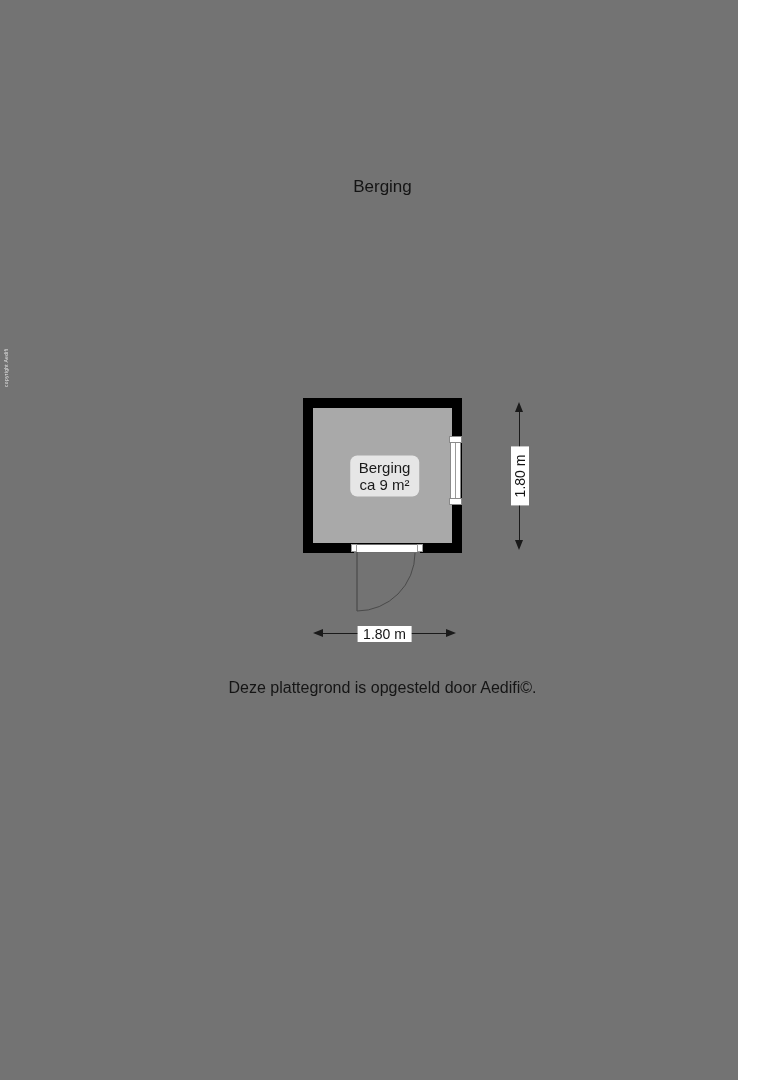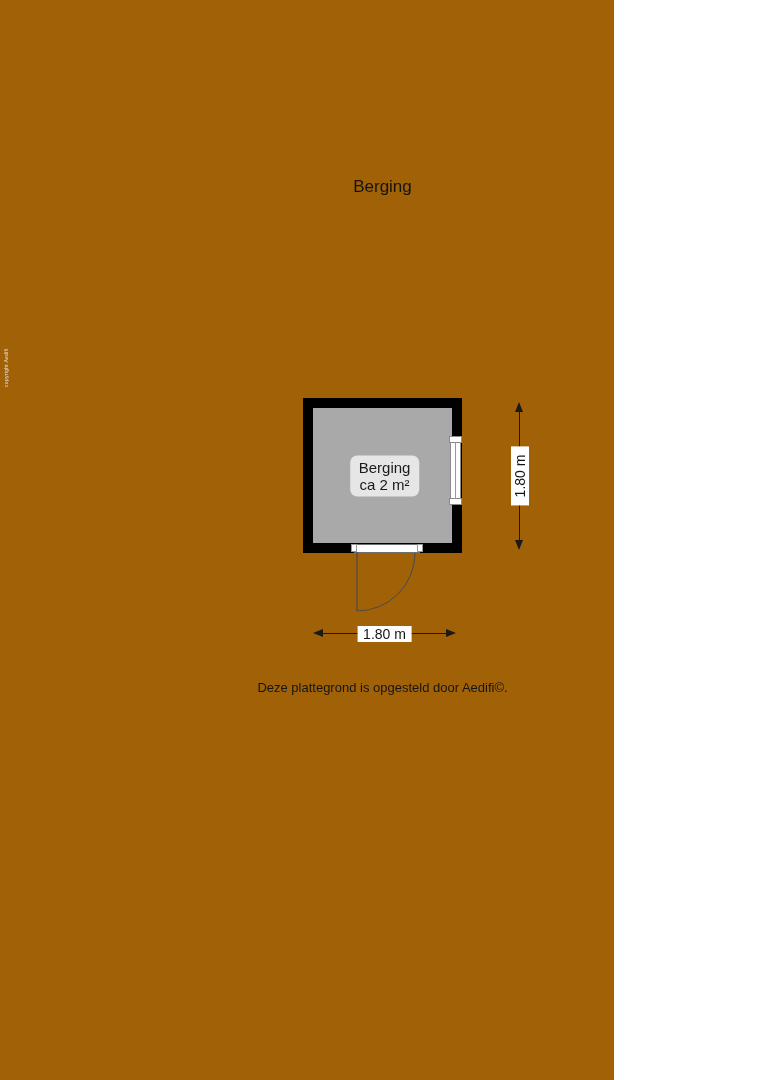--- a/index.html
+++ b/index.html
@@ -4,23 +4,23 @@
 <style>
   html, body {
     margin: 0;
     padding: 0;
     background: #ffffff;
     font-family: "Liberation Sans", "DejaVu Sans", sans-serif;
     color: #111111;
   }
   .page {
     position: relative;
-    width: 614px;
+    width: 738px;
     height: 1080px;
-    background: #a16207;
+    background: #737373;
     overflow: hidden;
   }
 
   
   .watermark {
     position: absolute;
     left: 3px;
     top: 387px;
     font-size: 5px;
     color: #e2e2e2;
@@ -212,21 +212,21 @@
     border-left: 10px solid #1a1a1a;
   }
 
   
   .footer {
     position: absolute;
     top: 680px;
     left: 0;
     width: 765px;
     text-align: center;
-    font-size: 13px;
+    font-size: 16px;
     line-height: 15px;
     color: #151515;
   }
 </style>
 </head>
 <body>
 
 <div class="page">
 
   <div class="watermark">copyright Aedifi</div>
@@ -241,21 +241,21 @@
     </div>
     <div class="window-sill top"></div>
     <div class="window-sill bottom"></div>
 
     <div class="door-threshold"></div>
     <div class="door-jamb left"></div>
     <div class="door-jamb right"></div>
 
     <div class="room-label">
       <div>Berging</div>
-      <div>ca 2 m²</div>
+      <div>ca 9 m²</div>
     </div>
   </div>
 
   <svg class="door-swing" viewBox="340 550 130 70">
     <path d="M 357 552 L 357 611" stroke="#4a4a4a" stroke-width="1.2" fill="none"></path>
     <path d="M 357 611 A 58 58 0 0 0 415 553" stroke="#4a4a4a" stroke-width="1" fill="none"></path>
   </svg>
 
   <div class="dim-v">
     <div class="dim-line"></div>

